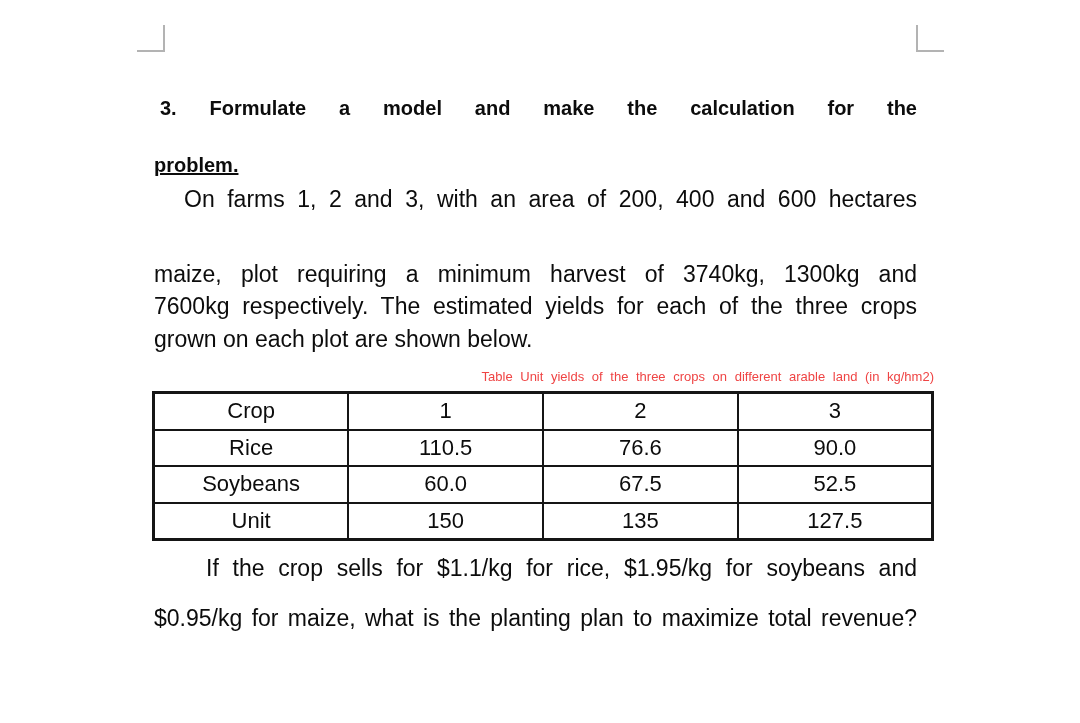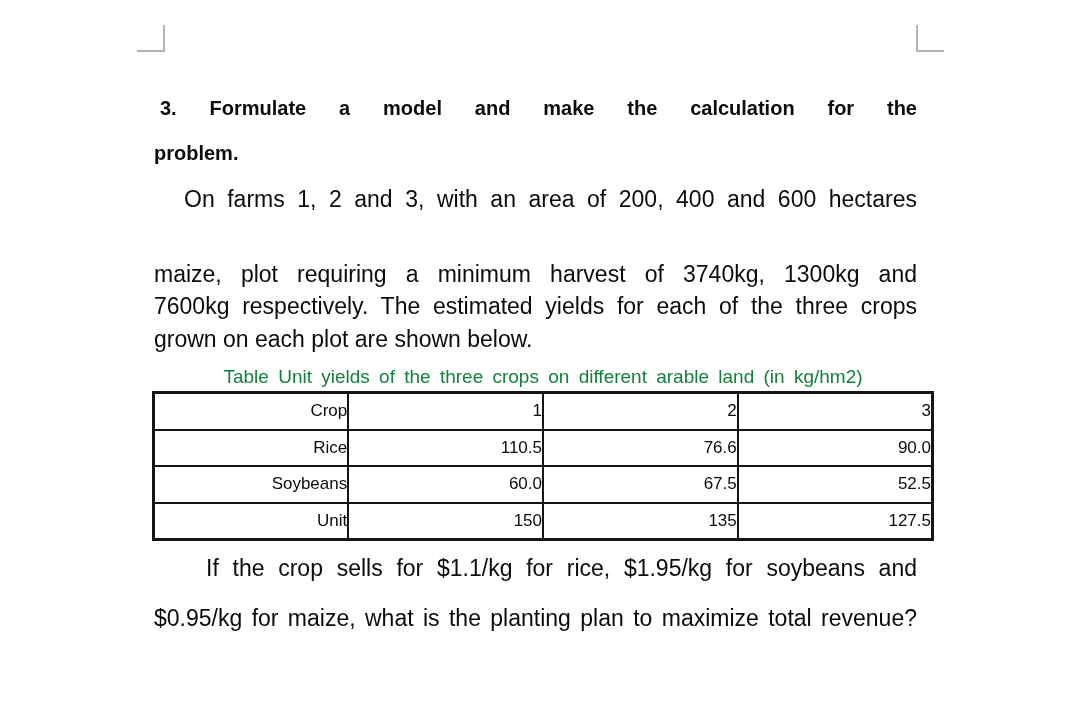--- a/index.html
+++ b/index.html
@@ -50,54 +50,54 @@
   .heading-line {
     font-size: 20px;
     font-weight: bold;
     line-height: 26px;
   }
   .body-line {
     font-size: 23px;
     line-height: 25px;
   }
   .hl1 { top: 95px; text-indent: 6px; }
-  .hl2 { top: 140px; }
+  .hl2 { top: 152px; text-decoration: underline; }
   .p1l1 { top: 187px; text-indent: 30px; }
   .p1l2 { top: 229px; }
   .p1l3 { top: 262px; }
   .p1l4 { top: 294px; }
   .p1l5 { top: 327px; }
   .p2l1 { top: 556px; text-indent: 52px; }
   .p2l2 { top: 606px; }
   .table-caption {
     position: absolute;
     left: 152px;
     top: 366px;
     width: 782px;
-    font-size: 19px;
+    font-size: 13px;
     line-height: 22px;
-    text-align: center;
+    text-align: right;
     word-spacing: 4px;
-    color: #15803d;
+    color: #ef4444;
   }
   table.yields {
     position: absolute;
     left: 152px;
     top: 391px;
     width: 782px;
     border-collapse: collapse;
     table-layout: fixed;
     border: 3px solid #151515;
   }
   table.yields td {
     border: 2px solid #151515;
     height: 34.5px;
-    text-align: right;
+    text-align: center;
     vertical-align: middle;
-    font-size: 17px;
+    font-size: 22px;
     font-weight: normal;
     padding: 0;
     color: #0c0c0c;
   }
 </style>
 </head>
 <body>
 
 <div class="page">
 

